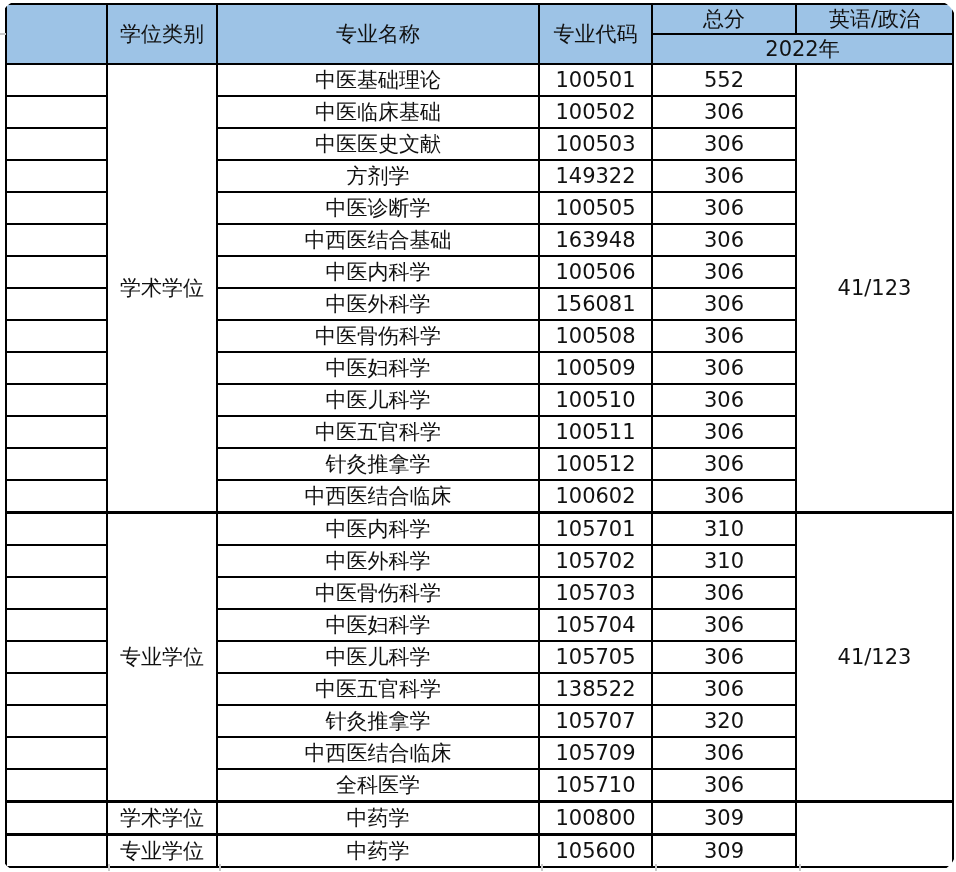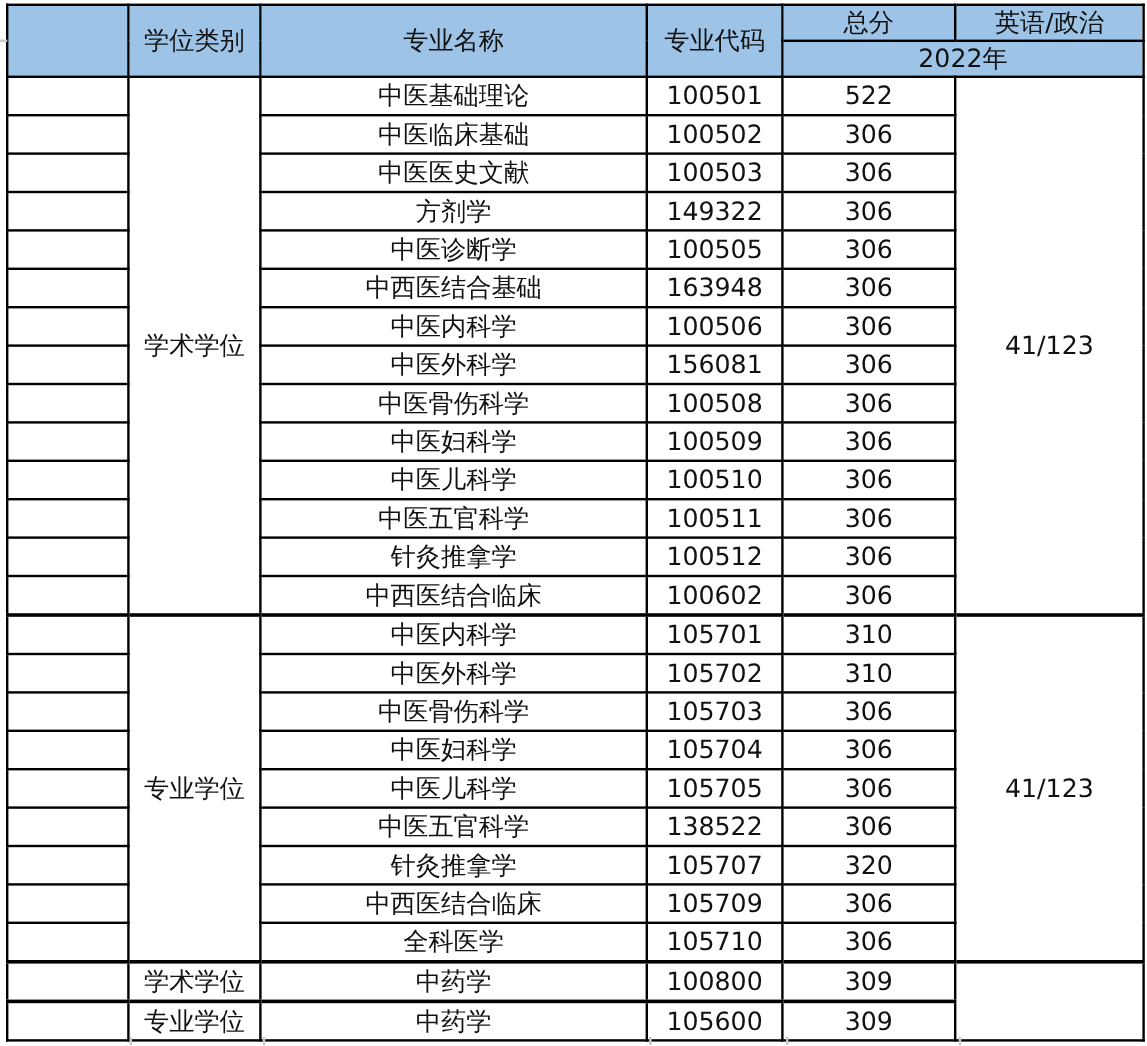--- a/index.html
+++ b/index.html
@@ -7,20 +7,21 @@
     padding: 0;
     background: #ffffff;
     font-family: "DejaVu Sans", sans-serif;
   }
   .page {
     position: relative;
     width: 956px;
     height: 872px;
     background: #ffffff;
     overflow: hidden;
+    border-radius: 22px;
   }
   table.score-table {
     position: absolute;
     left: 5px;
     top: 3px;
     border-collapse: collapse;
     table-layout: fixed;
     border: 2px solid #000;
   }
   .score-table col.c-blank   { width: 101px; }
@@ -112,21 +113,21 @@
       <tr>
         <th colspan="2">2022年</th>
       </tr>
     </thead>
     <tbody>
         <tr>
           <td></td>
           <td rowspan="14">学术学位</td>
           <td>中医基础理论</td>
           <td>100501</td>
-          <td>522</td>
+          <td>552</td>
           <td rowspan="14">41/123</td>
         </tr>
         <tr>
           <td></td>
           <td>中医临床基础</td>
           <td>100502</td>
           <td>306</td>
         </tr>
         <tr>
           <td></td>

